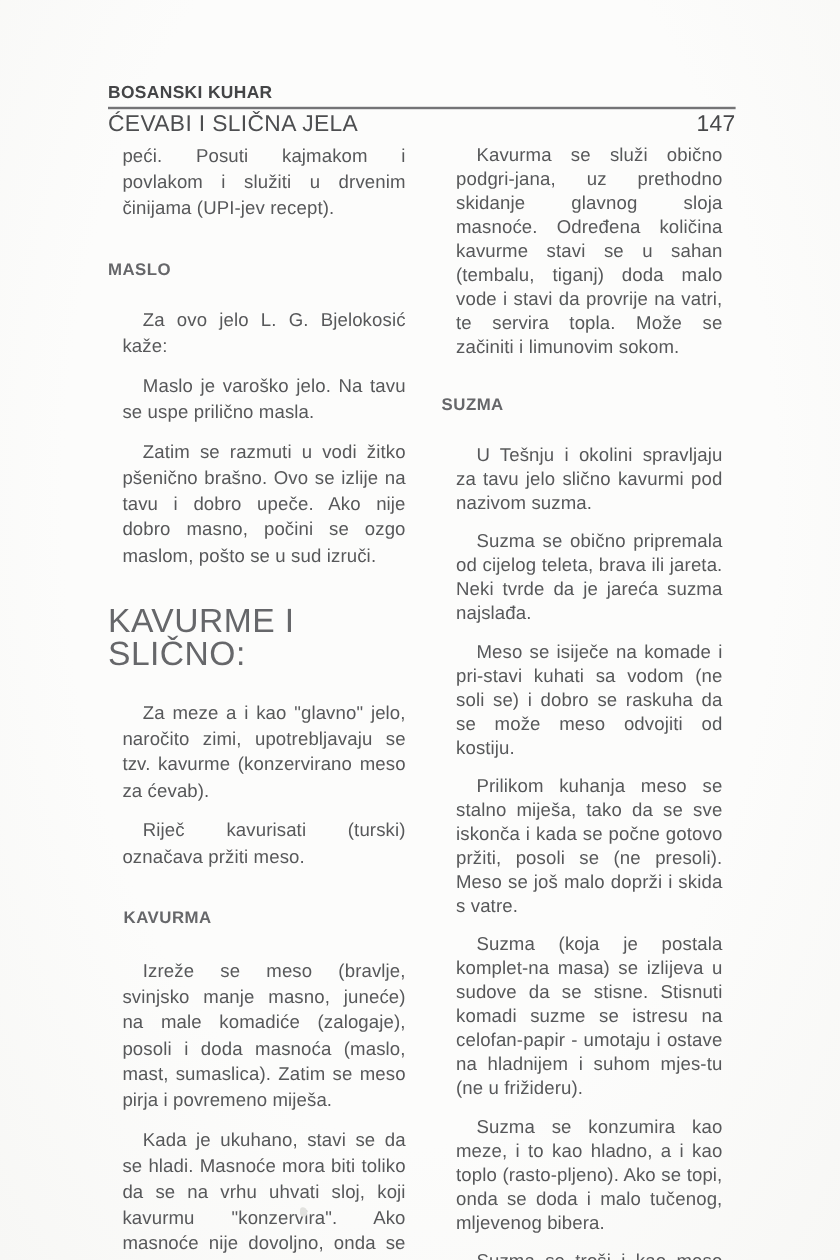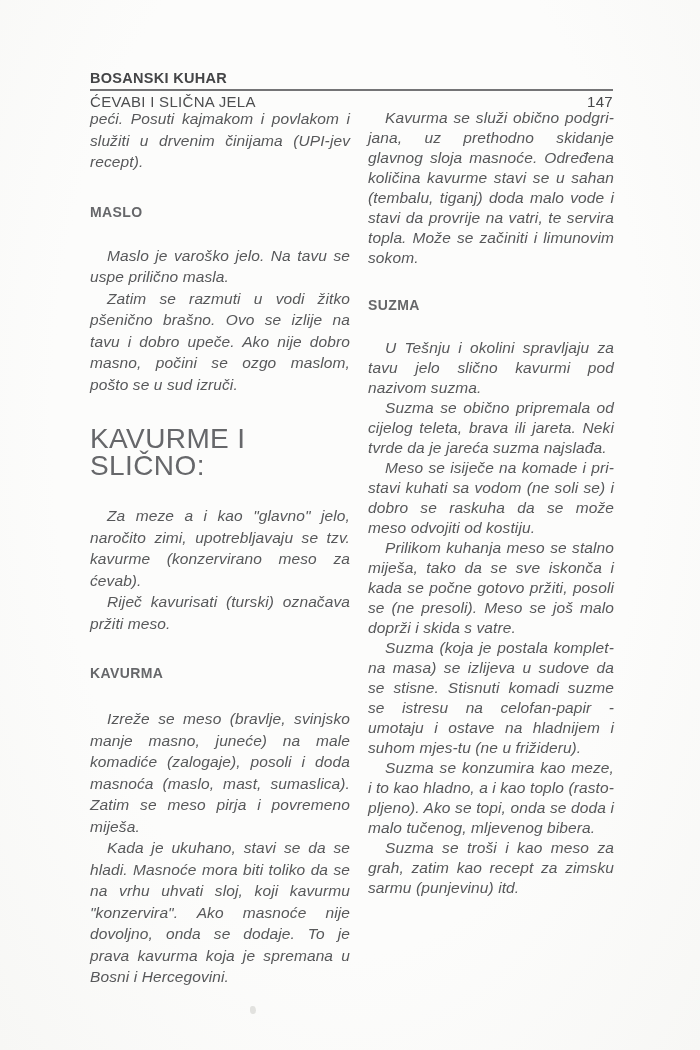--- a/index.html
+++ b/index.html
@@ -31,62 +31,61 @@
   .header-rule {
     height: 2px;
     background: #5c5c5e;
     opacity: 0.85;
     margin-bottom: 2px;
   }
   .header-row2 {
     display: flex;
     justify-content: space-between;
     align-items: baseline;
-    font-size: 15px;
+    font-size: 19px;
     color: #4d4e50;
     letter-spacing: 0.3px;
   }
   .page-number {
     color: #47484a;
   }
   .col {
     position: absolute;
     top: 108px;
     color: #57585a;
     font-size: 15.5px;
     letter-spacing: 0.1px;
   }
   .col-left  { left: 90px;  width: 260px; line-height: 21.5px; }
   .col-right { left: 368px; width: 246px; line-height: 20px; }
   .col p {
-    margin: 0;
+    margin: 12px;
     text-align: justify;
     text-justify: inter-word;
-    font-style: italic;
   }
   .col p.indent { text-indent: 17px; }
   .heading {
     font-weight: 400;
     color: #66676a;
     letter-spacing: 0.4px;
     text-align: left;
   }
   .col-left h2.heading-small, .col-right h2.heading-small {
     font-size: 14px;
     margin: 28px 0 22px 0;
     line-height: 22px;
     font-weight: bold;
   }
   .col-right h2.heading-small { margin: 26px 0 22px 0; }
   h2.heading-large {
     font-size: 28px;
     margin: 30px 0 26px 0;
     line-height: 27px;
   }
-  .col-left h2.heading-kavurma { margin: 28px 0 24px 0; }
+  .col-left h2.heading-kavurma { margin: 28px 0 24px 13px; }
   .speck {
     position: absolute;
     left: 250px;
     top: 1006px;
     width: 6px;
     height: 8px;
     background: #e2e2df;
     border-radius: 40% 60% 50% 50%;
   }
 </style>
@@ -100,20 +99,21 @@
     <div class="header-rule"></div>
     <div class="header-row2">
       <span>ĆEVABI I SLIČNA JELA</span>
       <span class="page-number">147</span>
     </div>
   </div>
 
   <div class="col col-left">
     <p>peći. Posuti kajmakom i povlakom i služiti u drvenim činijama (UPI-jev recept).</p>
     <h2 class="heading heading-small">MASLO</h2>
+    <p class="indent">Za ovo jelo L. G. Bjelokosić kaže:</p>
     <p class="indent">Maslo je varoško jelo. Na tavu se uspe prilično masla.</p>
     <p class="indent">Zatim se razmuti u vodi žitko pšenično brašno. Ovo se izlije na tavu i dobro upeče. Ako nije dobro masno, počini se ozgo maslom, pošto se u sud izruči.</p>
     <h2 class="heading heading-large">KAVURME I SLIČNO:</h2>
     <p class="indent">Za meze a i kao "glavno" jelo, naročito zimi, upotrebljavaju se tzv. kavurme (konzervirano meso za ćevab).</p>
     <p class="indent">Riječ kavurisati (turski) označava pržiti meso.</p>
     <h2 class="heading heading-small heading-kavurma">KAVURMA</h2>
     <p class="indent">Izreže se meso (bravlje, svinjsko manje masno, juneće) na male komadiće (zalogaje), posoli i doda masnoća (maslo, mast, sumaslica). Zatim se meso pirja i povremeno miješa.</p>
     <p class="indent">Kada je ukuhano, stavi se da se hladi. Masnoće mora biti toliko da se na vrhu uhvati sloj, koji kavurmu "konzervira". Ako masnoće nije dovoljno, onda se dodaje. To je prava kavurma koja je spremana u Bosni i Hercegovini.</p>
   </div>
 

